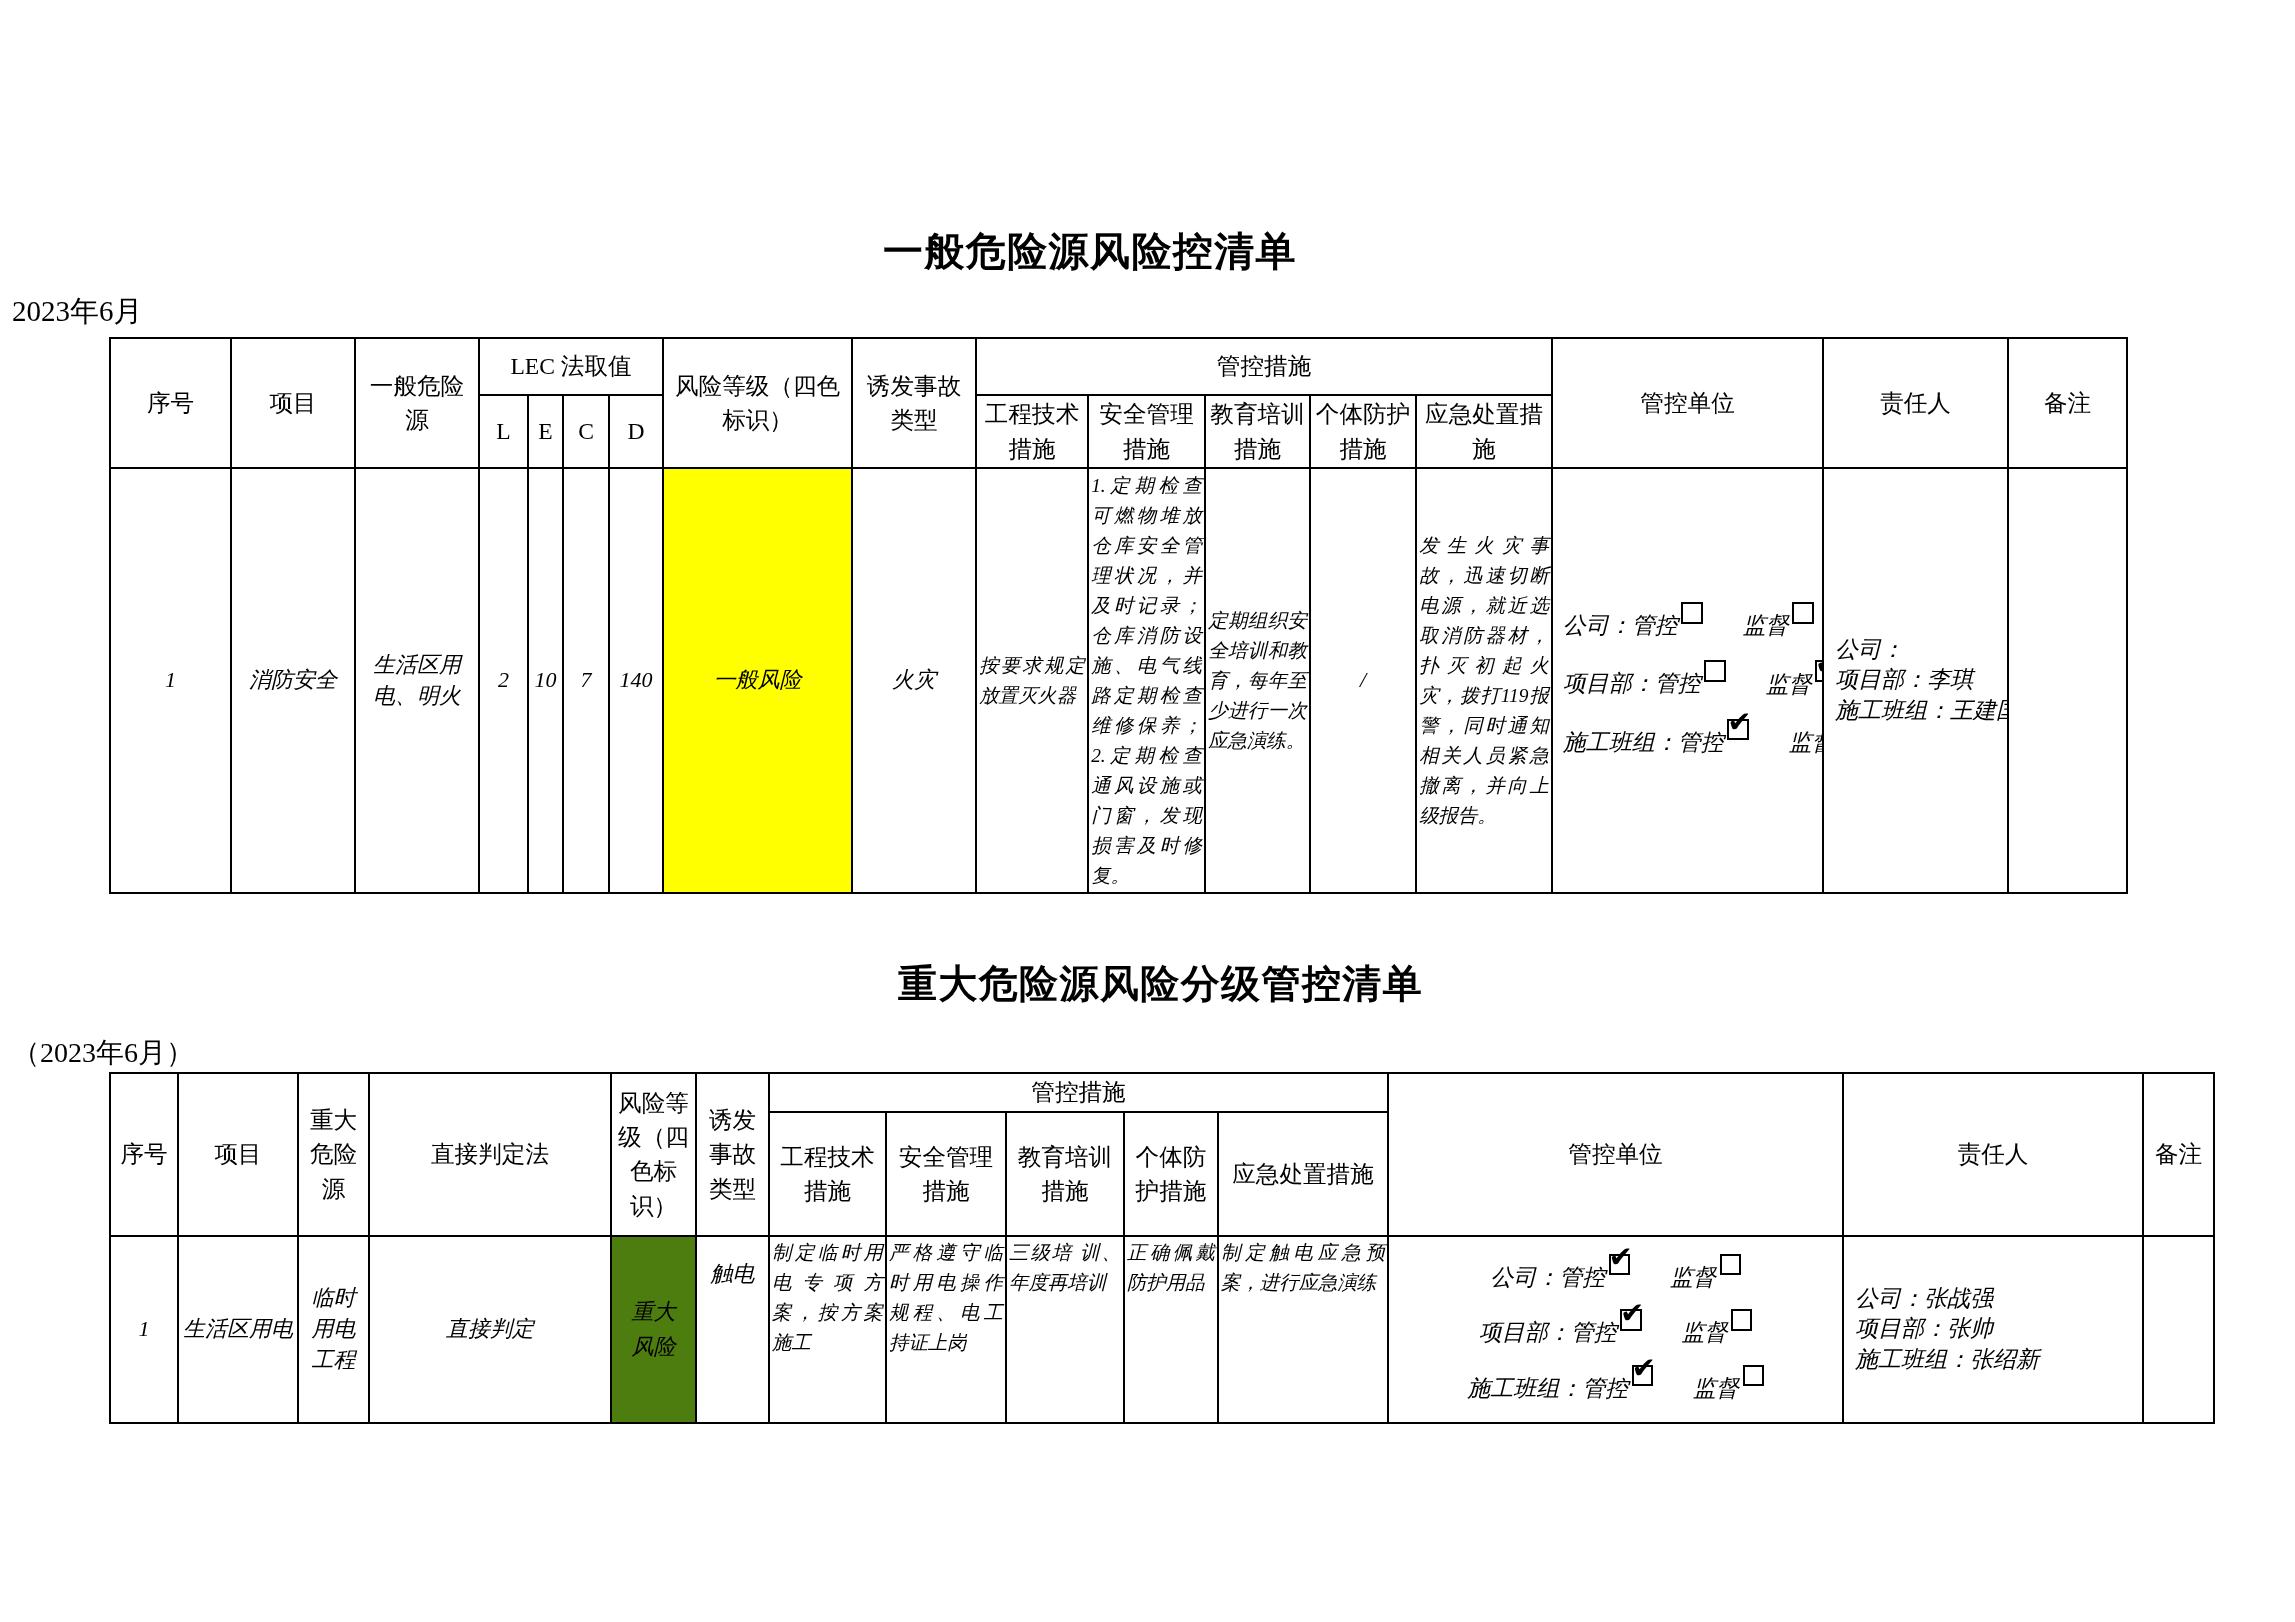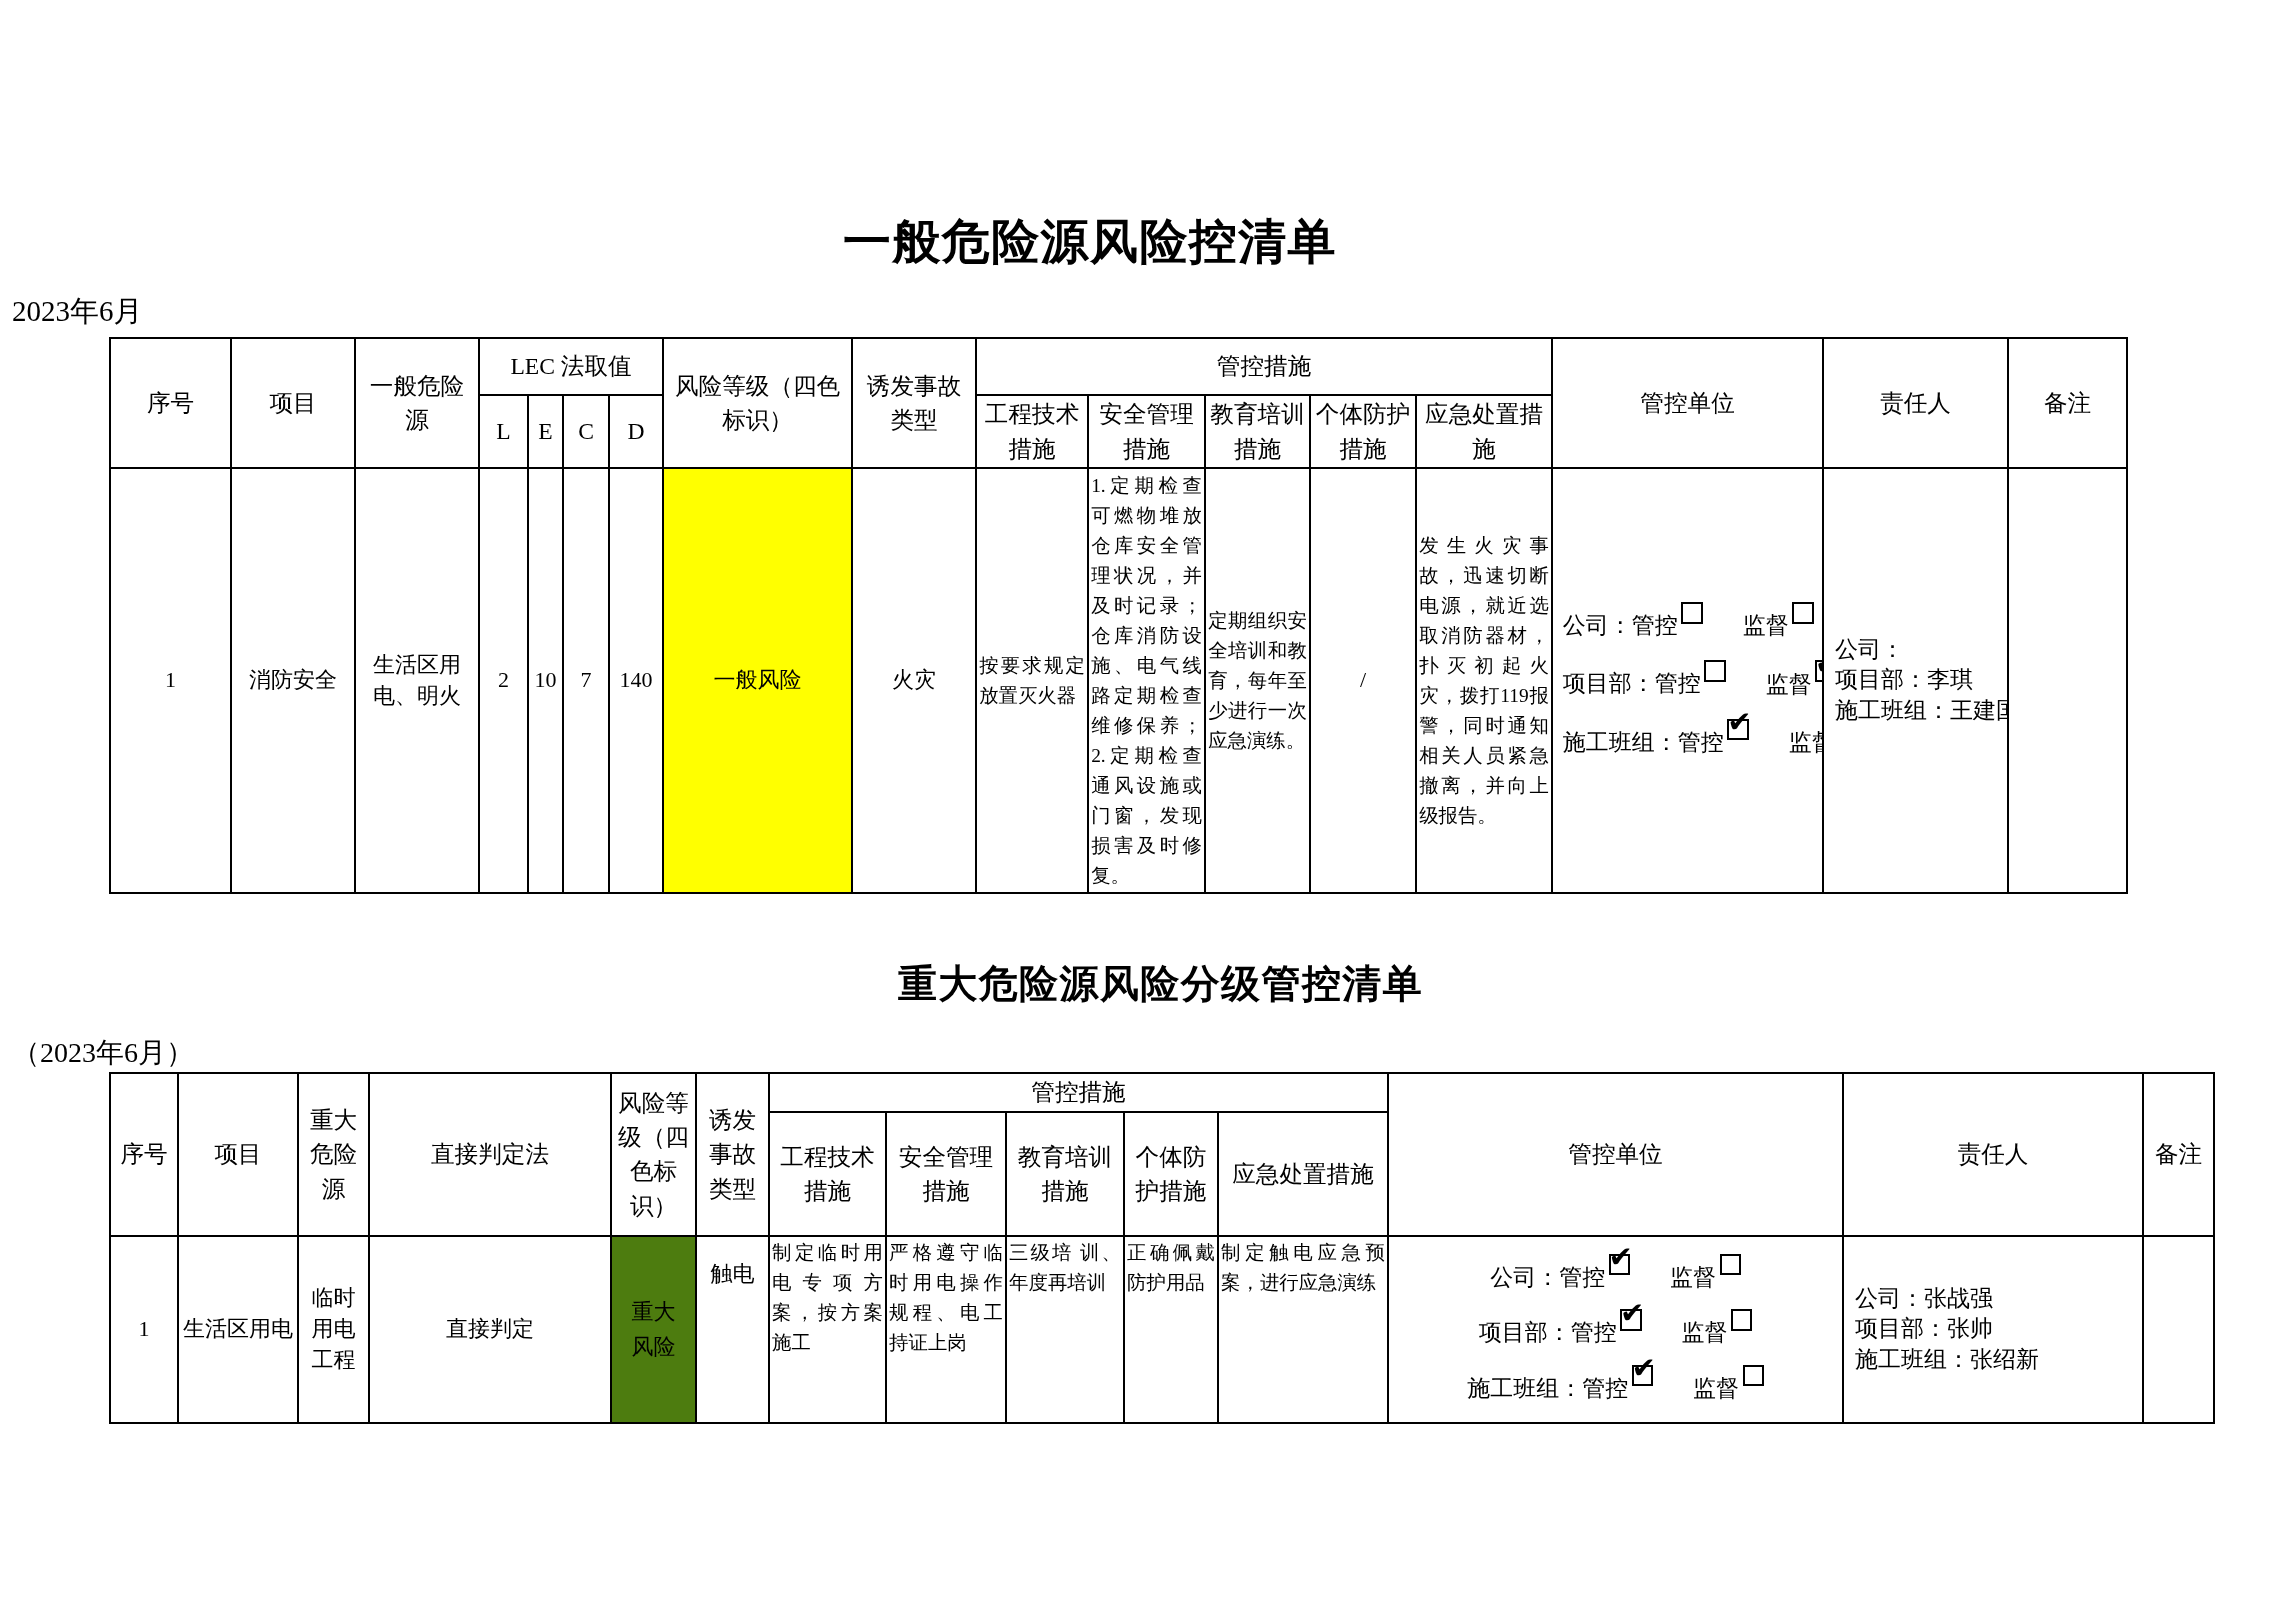--- a/index.html
+++ b/index.html
@@ -7,21 +7,21 @@
     position:relative;
     width:2295px;height:1623px;
     font-family:"Liberation Serif","DejaVu Serif",serif;
     color:#000;
   }
   .doc-title{
     position:absolute;left:0;text-align:center;
     font-family:"Liberation Sans","DejaVu Sans",sans-serif;
     font-weight:800;letter-spacing:1.4px;
   }
-  #title1{top:210px;width:2180px;font-size:48px;}
+  #title1{top:224px;width:2180px;font-size:40px;}
   #title2{top:957px;width:2321px;font-size:39px;}
   .doc-subtitle{
     position:absolute;left:12px;font-size:29px;
   }
   #subtitle1{top:292px;width:2180px;}
   #subtitle2{top:1034px;width:2321px;font-size:28px;}
 
   table.grid{
     position:absolute;border-collapse:collapse;table-layout:fixed;
     border:2.8px solid #000;
@@ -30,21 +30,21 @@
   #table2{left:109px;top:1072px;width:2105px;}
   .grid th,.grid td{
     border:2.1px solid #000;
     font-weight:normal;
     text-align:center;vertical-align:middle;
     padding:1.4px 2.8px;
     overflow:hidden;
   }
   .grid th{font-size:23.6px;line-height:1.45;}
   .grid td{font-size:22px;line-height:1.4;}
-  .grid tr.data-row > td{border-top:2.8px solid #000;}
+  .grid tr.data-row > td{border-top:2.8px solid #000;font-style:italic;}
 
   td.risk-yellow{background:#FFFF00;}
   td.risk-red{background:#FF0000;}
   .risk-inner{display:inline-block;width:58px;line-height:1.6;}
 
   td.measure{
     font-size:19.4px;line-height:30px;
     text-align:justify;text-align-last:left;
     vertical-align:middle;padding:1.4px 2.1px;
   }

